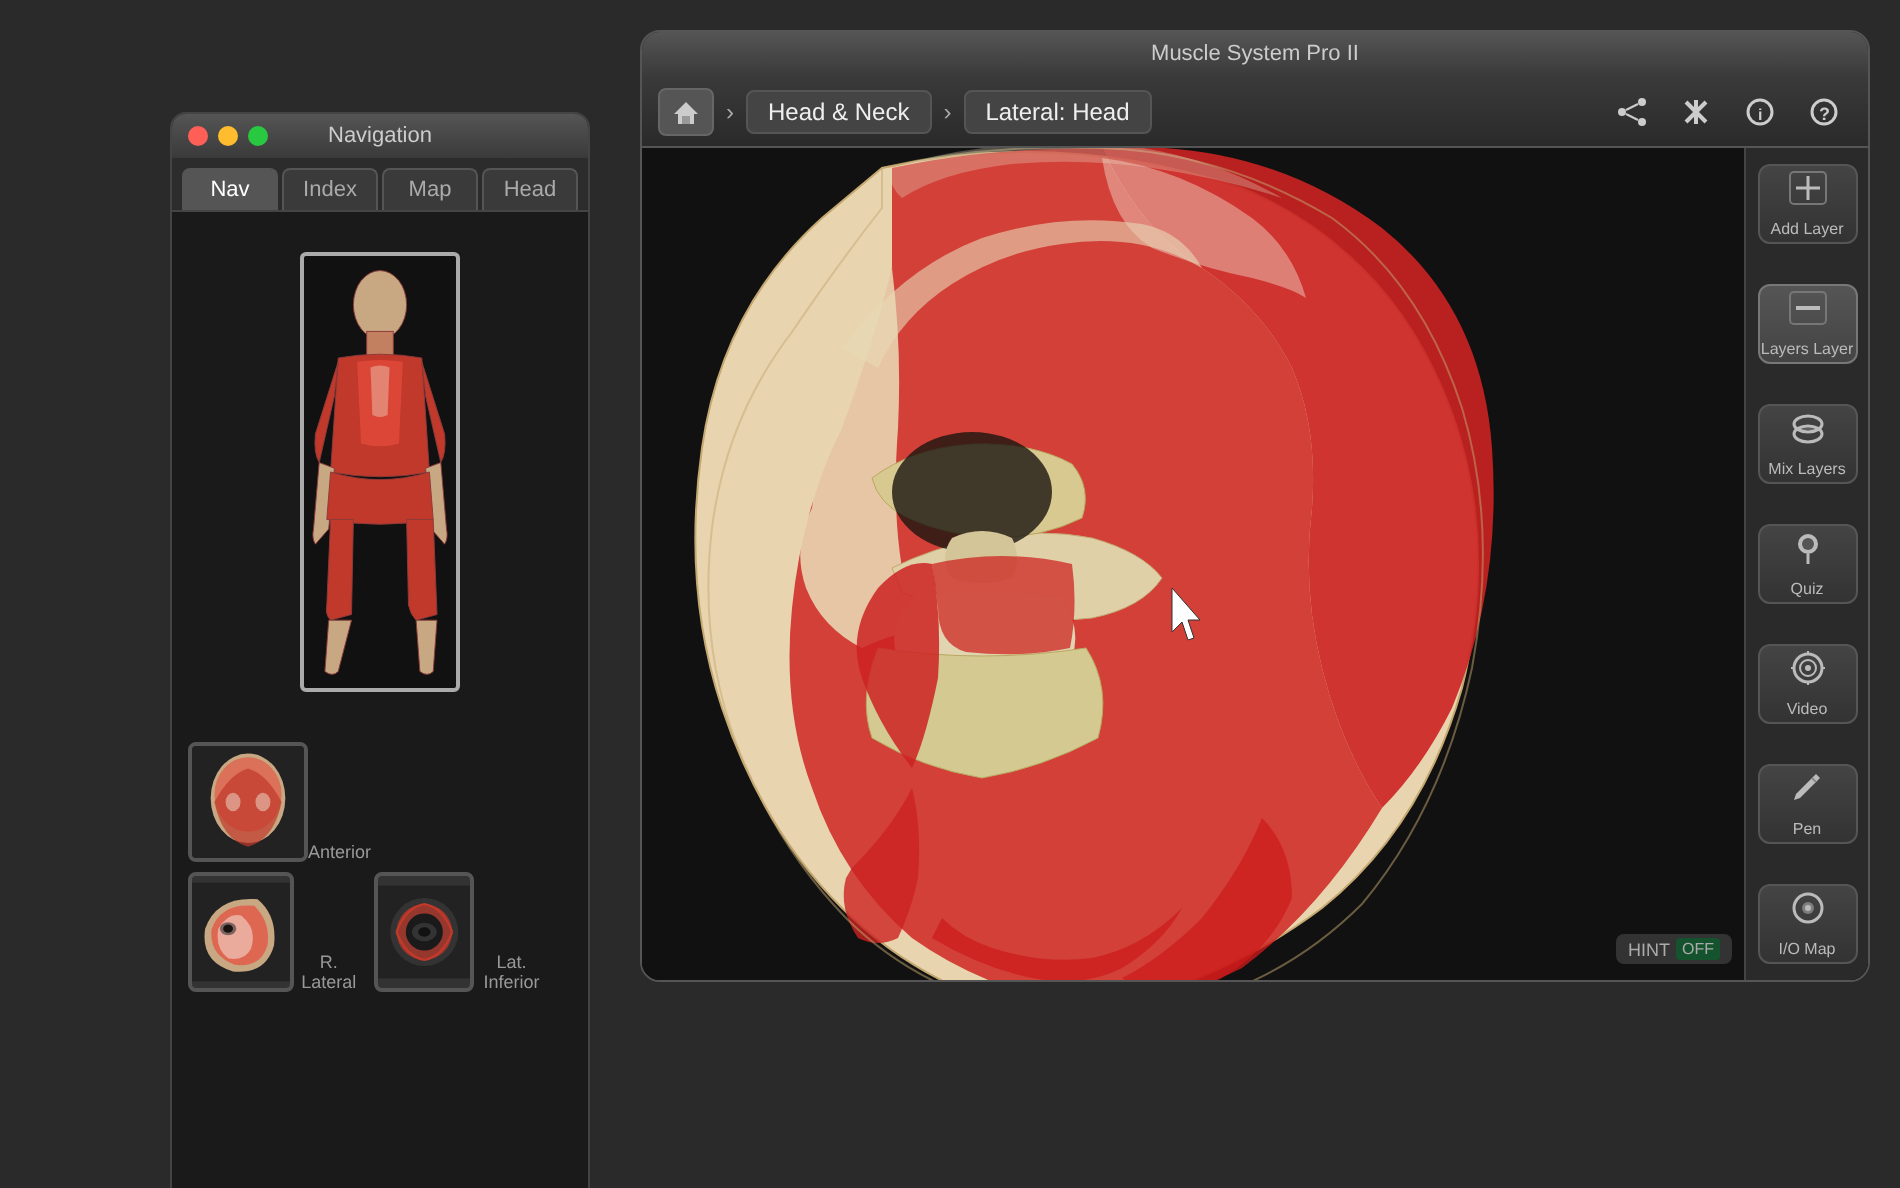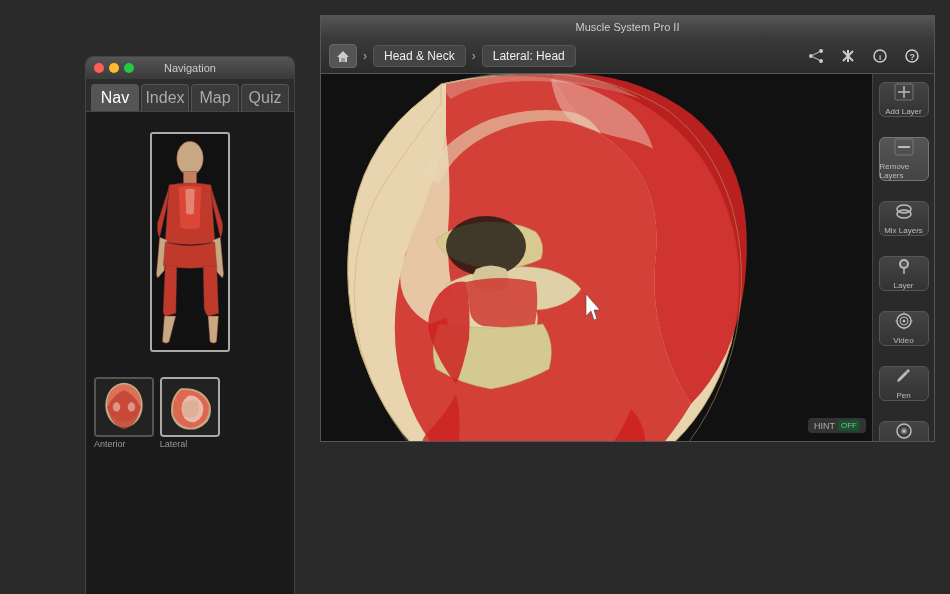--- a/index.html
+++ b/index.html
@@ -63,21 +63,21 @@
       border-bottom: 1px solid #444;
       padding: 5px 5px 0 5px;
       gap: 2px;
     }
 
     .nav-tab {
       flex: 1;
       padding: 4px 0;
       text-align: center;
       border-radius: 4px 4px 0 0;
-      font-size: 16px;
+      font-size: 11px;
       cursor: pointer;
       color: #aaa;
       background: #3a3a3a;
       border: 1px solid #555;
       border-bottom: none;
     }
 
     .nav-tab.active {
       background: #555;
       color: #fff;
@@ -116,22 +116,22 @@
 
     #view-thumbnails-bottom {
       display: grid;
       grid-template-columns: repeat(3, 1fr);
       gap: 5px;
       padding: 0 8px 5px 8px;
     }
 
     .view-thumb {
       display: flex;
-      flex-direction: column;
-      align-items: flex-start;
+      flex-direction: row;
+      align-items: flex-end;
     }
 
     .view-thumb-img {
       width: 60px;
       height: 60px;
       border-radius: 4px;
       background: #333;
       border: 2px solid #555;
       overflow: hidden;
       position: relative;
@@ -153,23 +153,23 @@
       width: 100%;
       height: 100%;
     }
 
     
     #main-window {
       position: absolute;
       left: 320px;
       top: 15px;
       width: 615px;
-      height: 427px;
+      height: 476px;
       background: #1c1c1c;
-      border-radius: 0;
+      border-radius: 10px;
       border: 1px solid #555;
       overflow: hidden;
     }
 
     #main-titlebar {
       background: linear-gradient(to bottom, #555, #3a3a3a);
       height: 22px;
       display: flex;
       align-items: center;
       justify-content: center;
@@ -339,21 +339,21 @@
       <div class="traffic-light tl-yellow"></div>
       <div class="traffic-light tl-green"></div>
     </div>
     <span id="nav-title-text">Navigation</span>
   </div>
 
   <div id="nav-tabs">
     <div class="nav-tab active">Nav</div>
     <div class="nav-tab">Index</div>
     <div class="nav-tab">Map</div>
-    <div class="nav-tab">Quiz</div>
+    <div class="nav-tab">Head</div>
   </div>
 
   <div id="nav-body-container">
     <div class="body-thumbnail">
       
       <svg class="body-svg" viewBox="0 0 80 220" xmlns="http://www.w3.org/2000/svg">
         <rect width="80" height="220" fill="#111"></rect>
 
         <ellipse cx="40" cy="22" rx="14" ry="18" fill="#c8a882" stroke="#8b3a3a" stroke-width="0.5"></ellipse>
 
@@ -395,38 +395,55 @@
           <ellipse cx="30" cy="28" rx="20" ry="24" fill="#c8a882"></ellipse>
           <ellipse cx="30" cy="26" rx="18" ry="20" fill="#e74c3c" opacity="0.6"></ellipse>
           <path d="M12,30 Q20,15 30,12 Q40,15 48,30 Q44,50 30,54 Q16,50 12,30" fill="#c0392b" opacity="0.7"></path>
           <ellipse cx="22" cy="30" rx="4" ry="5" fill="#f0e0d0" opacity="0.5"></ellipse>
           <ellipse cx="38" cy="30" rx="4" ry="5" fill="#f0e0d0" opacity="0.5"></ellipse>
         </svg>
       </div>
       <span class="view-thumb-label">Anterior</span>
     </div>
 
+
+  </div>
+
+  <div id="view-thumbnails-bottom">
+
     <div class="view-thumb">
-      <div class="view-thumb-img selected">
+      <div class="view-thumb-img">
         <svg class="head-svg" viewBox="0 0 60 60" xmlns="http://www.w3.org/2000/svg">
           <rect width="60" height="60" fill="#222"></rect>
-          <path d="M20,10 Q45,8 52,28 Q55,48 35,54 Q15,56 10,38 Q8,20 20,10" fill="#c8a882"></path>
-          <path d="M20,12 Q42,10 50,28 Q52,46 34,52 Q18,53 12,38 Q10,22 20,12" fill="#e74c3c" opacity="0.7"></path>
-          <path d="M28,18 Q38,16 44,28 Q46,40 36,46 Q26,48 22,38 Q18,26 28,18" fill="#f5f0e8" opacity="0.6"></path>
-          <path d="M22,28 Q30,20 38,24 Q42,34 36,40 Q28,44 22,38 Z" fill="#c8a882" opacity="0.5"></path>
+          <path d="M40,10 Q15,8 8,28 Q5,48 25,54 Q45,56 50,38 Q52,20 40,10" fill="#c8a882"></path>
+          <path d="M38,14 Q18,12 12,28 Q10,44 26,50 Q42,52 46,38 Q48,24 38,14" fill="#e74c3c" opacity="0.7"></path>
+          <path d="M30,20 Q22,18 16,28 Q14,40 22,46 Q32,48 36,40 Q40,28 30,20" fill="#f5f0e8" opacity="0.5"></path>
+
+          <ellipse cx="22" cy="28" rx="5" ry="4" fill="#333" opacity="0.6"></ellipse>
+          <ellipse cx="22" cy="28" rx="3" ry="2.5" fill="#000" opacity="0.8"></ellipse>
         </svg>
       </div>
-      <span class="view-thumb-label">Lateral</span>
-    </div>
-
-  </div>
-
-  <div id="view-thumbnails-bottom">
-
-
+      <span class="view-thumb-label">R. Lateral</span>
+    </div>
+
+    <div class="view-thumb">
+      <div class="view-thumb-img">
+        <svg class="head-svg" viewBox="0 0 60 60" xmlns="http://www.w3.org/2000/svg">
+          <rect width="60" height="60" fill="#222"></rect>
+          <ellipse cx="30" cy="30" rx="22" ry="22" fill="#333"></ellipse>
+          <ellipse cx="30" cy="30" rx="18" ry="18" fill="#c0392b" opacity="0.7"></ellipse>
+          <ellipse cx="30" cy="30" rx="12" ry="12" fill="#1a1a1a"></ellipse>
+          <ellipse cx="30" cy="30" rx="8" ry="6" fill="#333"></ellipse>
+          <ellipse cx="30" cy="30" rx="4" ry="3" fill="#111"></ellipse>
+          <path d="M12,30 Q18,14 30,12 Q42,14 48,30" fill="none" stroke="#c0392b" stroke-width="1.5"></path>
+          <path d="M12,30 Q18,46 30,48 Q42,46 48,30" fill="none" stroke="#c0392b" stroke-width="1.5"></path>
+        </svg>
+      </div>
+      <span class="view-thumb-label">Lat. Inferior</span>
+    </div>
     <div class="view-thumb">
     </div>
   </div>
 </div>
 
 <div id="main-window">
   <div id="main-titlebar">
     <span id="main-title-text">Muscle System Pro II</span>
   </div>
 
@@ -550,21 +567,21 @@
         <span class="tool-label">Add Layer</span>
       </div>
 
       <div class="tool-btn active">
         <div>
           <svg width="20" height="18" viewBox="0 0 20 18" xmlns="http://www.w3.org/2000/svg">
             <line x1="4" y1="9" x2="16" y2="9" stroke="#bbb" stroke-width="2"></line>
             <rect x="1" y="1" width="18" height="16" rx="2" fill="none" stroke="#777" stroke-width="1"></rect>
           </svg>
         </div>
-        <span class="tool-label">Remove Layers</span>
+        <span class="tool-label">Layers Layer</span>
       </div>
 
       <div class="tool-btn">
         <div>
           <svg width="20" height="18" viewBox="0 0 20 18" xmlns="http://www.w3.org/2000/svg">
             <ellipse cx="10" cy="7" rx="7" ry="4" fill="none" stroke="#bbb" stroke-width="1.5"></ellipse>
             <ellipse cx="10" cy="12" rx="7" ry="4" fill="none" stroke="#bbb" stroke-width="1.5"></ellipse>
             <line x1="3" y1="9.5" x2="17" y2="9.5" stroke="#bbb" stroke-width="0.5" opacity="0.5"></line>
           </svg>
         </div>
@@ -572,21 +589,21 @@
       </div>
 
       <div class="tool-btn">
         <div>
           <svg width="20" height="18" viewBox="0 0 20 18" xmlns="http://www.w3.org/2000/svg">
             <circle cx="10" cy="7" r="5" fill="#bbb"></circle>
             <circle cx="10" cy="7" r="3" fill="#555"></circle>
             <line x1="10" y1="12" x2="10" y2="17" stroke="#bbb" stroke-width="1.5"></line>
           </svg>
         </div>
-        <span class="tool-label">Layer</span>
+        <span class="tool-label">Quiz</span>
       </div>
 
       <div class="tool-btn">
         <div>
           <svg width="20" height="18" viewBox="0 0 20 18" xmlns="http://www.w3.org/2000/svg">
             <circle cx="10" cy="9" r="7" fill="none" stroke="#bbb" stroke-width="1.5"></circle>
             <circle cx="10" cy="9" r="4" fill="none" stroke="#bbb" stroke-width="1"></circle>
             <circle cx="10" cy="9" r="1.5" fill="#bbb"></circle>
             <line x1="10" y1="2" x2="10" y2="0.5" stroke="#bbb" stroke-width="1"></line>
             <line x1="10" y1="16" x2="10" y2="17.5" stroke="#bbb" stroke-width="1"></line>

